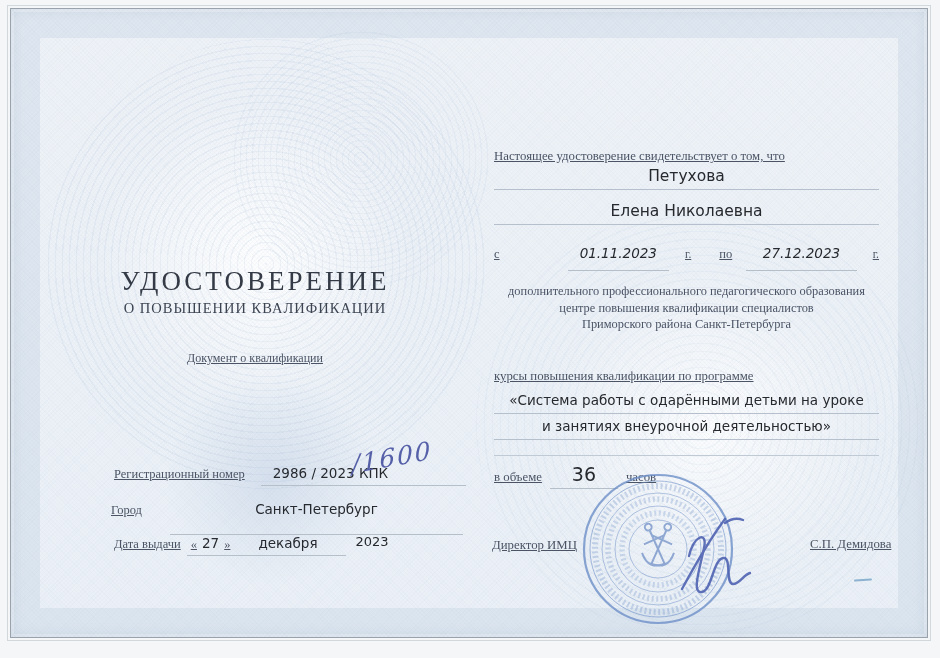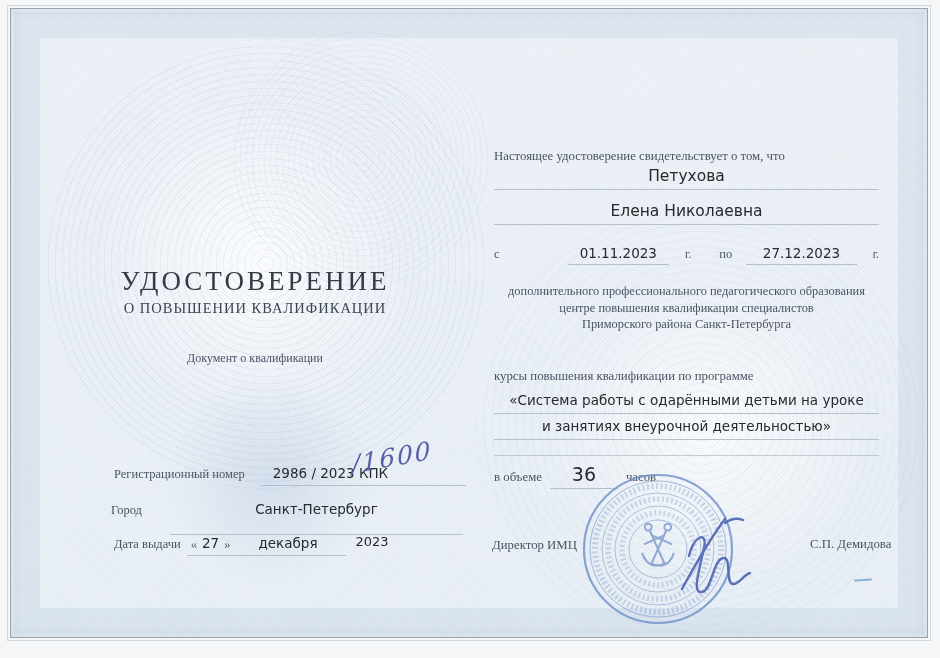--- a/index.html
+++ b/index.html
@@ -23,21 +23,21 @@
       repeating-linear-gradient(-45deg, rgba(160,180,205,.05) 0 1px, transparent 1px 3px);}
   .band{position:absolute;inset:3px;border:26px solid rgba(168,190,214,.22);pointer-events:none;}
   .wm{position:absolute;border-radius:50%;pointer-events:none;}
   .wm1{left:35px;top:30px;width:440px;height:450px;
     background:repeating-radial-gradient(circle at 50% 50%, rgba(140,165,200,.10) 0 1.5px, rgba(255,255,255,0) 1.5px 7px);}
   .wm2{left:465px;top:200px;width:450px;height:430px;
     background:repeating-radial-gradient(circle at 50% 50%, rgba(150,175,205,.08) 0 1.5px, rgba(255,255,255,0) 1.5px 8px);}
   .wm3{left:220px;top:20px;width:260px;height:260px;
     background:repeating-radial-gradient(circle at 50% 50%, rgba(150,175,205,.09) 0 1.5px, rgba(255,255,255,0) 1.5px 6px);}
 
-  .lbl{font-family:"Liberation Serif",serif;color:#4b5465;}
+  .lbl{font-family:"Liberation Serif",serif;color:#4b5465;text-decoration:underline;}
   .val{font-family:"DejaVu Sans",sans-serif;color:#26292e;}
   .ul{border-bottom:1px solid #b4bfca;}
 
   
   .title-block{position:absolute;left:103px;top:257px;width:282px;text-align:center;}
   .title{font-size:27px;letter-spacing:3px;color:#343b46;font-family:"Liberation Serif",serif;}
   .subtitle{font-size:14.5px;letter-spacing:1px;color:#3c4452;margin-top:3px;font-family:"Liberation Serif",serif;}
   .doc-type{position:absolute;left:103px;top:342px;width:282px;text-align:center;font-size:12px;color:#4b5465;}
 
   .reg-row{position:absolute;left:103px;top:456px;width:352px;display:flex;align-items:baseline;font-size:12.5px;}
@@ -55,21 +55,21 @@
   .date-row .day{font-size:13.5px;margin:0 5px;}
   .date-row .month{font-size:13.5px;margin-left:28px;margin-right:20px;}
   .date-row .year{font-size:13px;margin-left:10px;transform:translateY(-2px);}
 
   
   .rabs{position:absolute;left:483px;width:385px;}
   .intro{top:140px;font-size:12.8px;color:#4b5465;}
   .fio{top:158px;text-align:center;padding-bottom:4px;border-bottom:1px solid #b6c0cc;font-size:15.5px;}
   .fio2{top:193px;}
   .period-row{top:236px;display:flex;align-items:baseline;font-size:12.5px;color:#4b5465;}
-  .period-row .seg{text-align:center;padding-bottom:2px;font-size:13.5px;}
+  .period-row .seg{text-align:center;padding-bottom:8px;font-size:13.5px;font-style:italic;}
   .s1{width:112px;margin-left:68px;}
   .s2{width:122px;margin-left:14px;}
   .gsuf{margin-left:16px;font-size:11.5px;}
   .plbl{margin-left:28px;}
   .institution{top:274px;text-align:center;font-size:12.4px;line-height:16.5px;color:#4b5465;}
   .institution span{display:block;}
   .course-label{top:360px;font-size:12.8px;color:#4b5465;}
   .course-line{text-align:center;padding-bottom:4px;border-bottom:1px solid #b6c0cc;font-size:13.5px;font-weight:500;}
   .cl1{top:383px;}
   .cl2{top:409px;}

